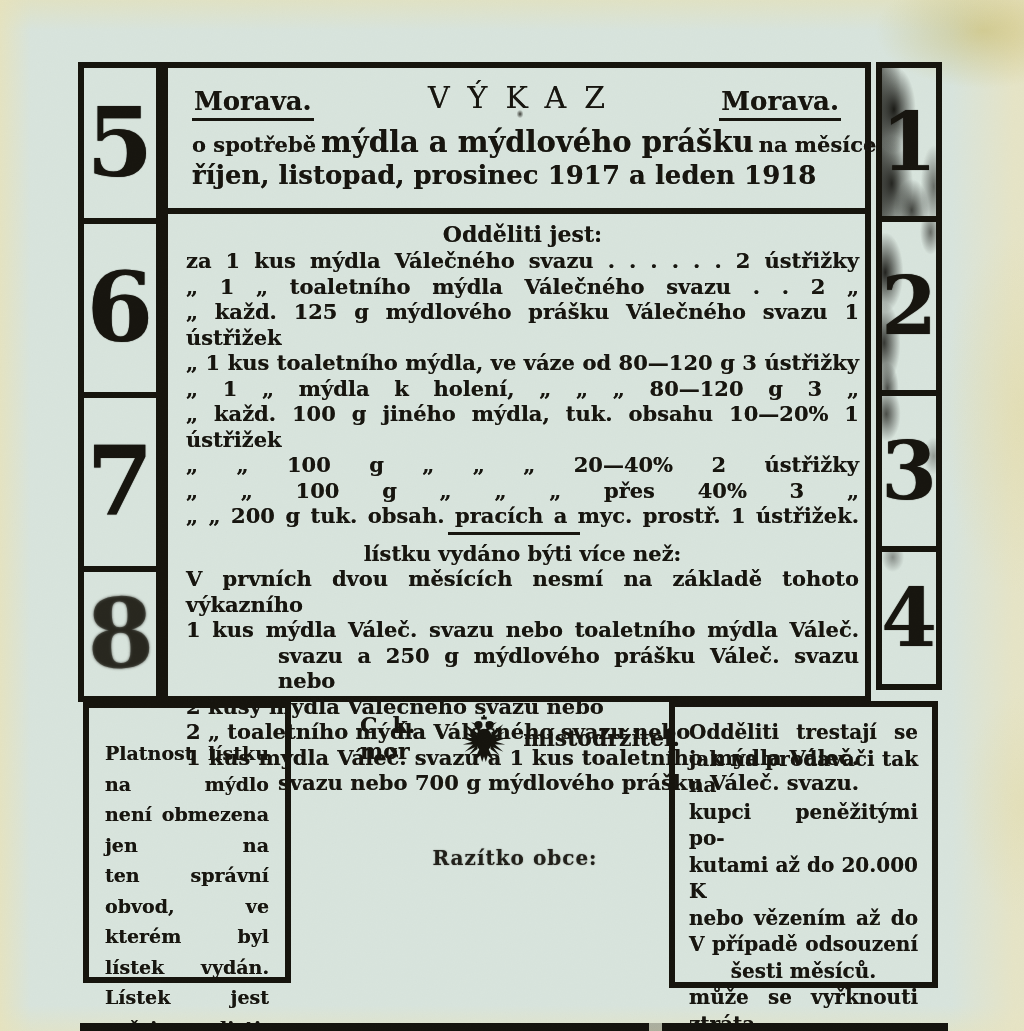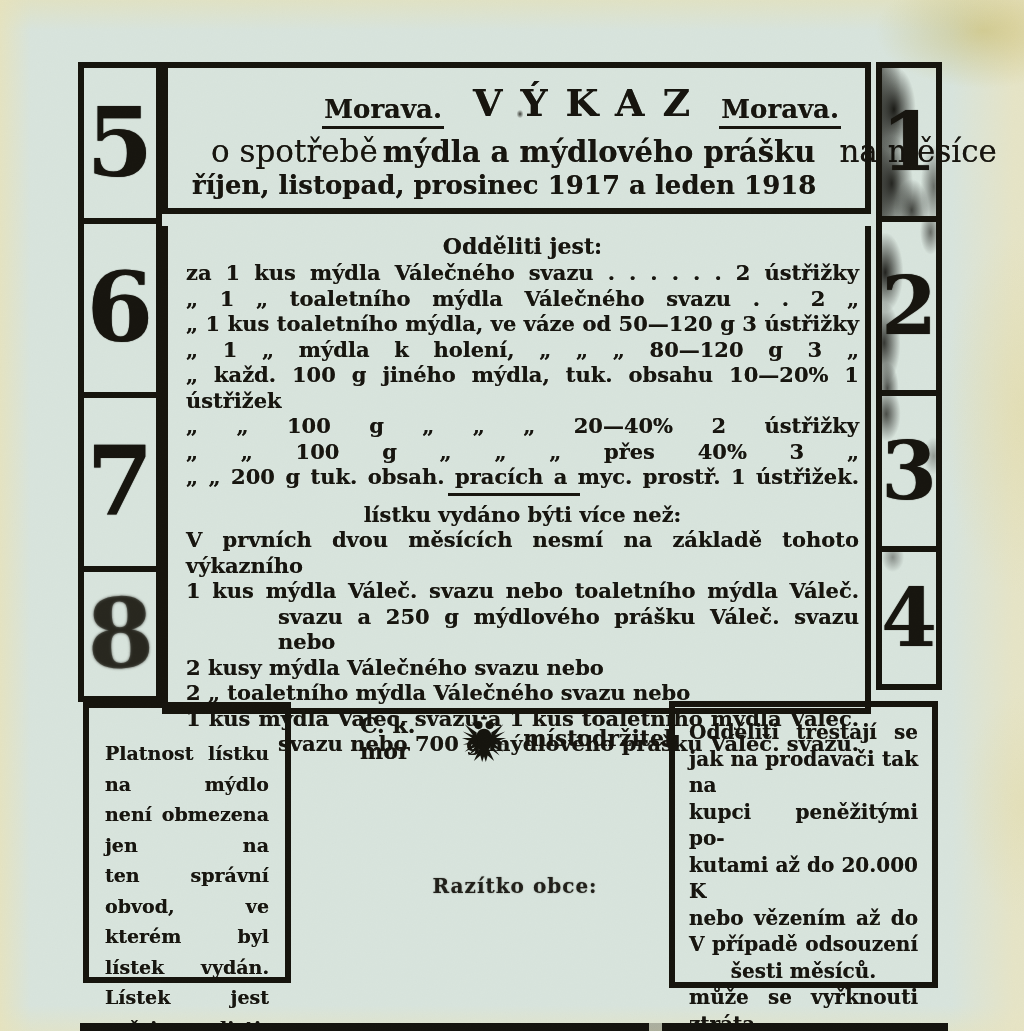--- a/index.html
+++ b/index.html
@@ -54,33 +54,33 @@
       radial-gradient(30% 22% at 10% 99%, rgba(14,13,9,.7), rgba(14,13,9,0) 70%);}
   .smudge-r3{background:
       radial-gradient(38% 26% at 8% 12%, rgba(14,13,9,.7), rgba(14,13,9,0) 70%),
       radial-gradient(28% 18% at 96% 40%, rgba(14,13,9,.35), rgba(14,13,9,0) 70%);}
   .smudge-r4{background:
       radial-gradient(30% 16% at 20% 4%, rgba(14,13,9,.4), rgba(14,13,9,0) 70%);}
 
   
   .header-box{left:162px;top:62px;width:709px;height:152px;border:6px solid #16140d;
               padding:14px 24px 0 24px;}
-  .header-row{display:flex;justify-content:flex-end;align-items:baseline;gap:11px;}
+  .header-row{display:flex;justify-content:space-between;align-items:baseline;gap:11px;}
   .morava{font-weight:bold;font-size:26px;border-bottom:3px solid #17150f;padding:0 2px 2px 2px;}
-  .vykaz{font-weight:bold;font-size:38px;letter-spacing:18px;text-indent:18px;transform:translateY(-2px);}
+  .vykaz{font-weight:normal;font-size:30px;letter-spacing:18px;text-indent:18px;transform:translateY(-2px);}
   .subtitle1{text-align:center;margin-top:4px;white-space:nowrap;}
-  .sub-small{font-weight:normal;font-size:31px;margin-left:19px;}
+  .sub-small{font-weight:bold;font-size:21px;}
   .sub-big{font-weight:bold;font-size:29px;}
   .subtitle2{text-align:left;font-weight:bold;font-size:26px;margin-top:1px;}
   .print-artifact{position:absolute;left:347px;top:40px;width:10px;height:12px;
       background:radial-gradient(50% 50% at 50% 50%, rgba(20,19,13,.8), rgba(20,19,13,0) 70%);}
 
   
   .body-box{left:162px;top:214px;width:709px;height:488px;border:6px solid #16140d;border-top:none;
-            padding:6px 6px 0 18px;font-weight:bold;font-size:21px;margin-top:12px;}
+            padding:6px 6px 0 18px;font-weight:bold;font-size:21px;}
   .bline{line-height:25.5px;white-space:nowrap;}
   .fill{text-align:justify;text-align-last:justify;white-space:normal;}
   .center{text-align:center;}
   .indent{padding-left:92px;}
   .plain{text-align:left;}
   .tariff-rule{width:132px;height:3px;background:#17150f;margin:3px 0 6px 262px;}
   .sec-head{font-size:22px;line-height:28px;}
 
   
   .note-box{border:6px solid #16140d;font-weight:bold;}
@@ -90,21 +90,21 @@
   .note-right{left:669px;top:701px;width:269px;height:287px;padding:12px 14px 0 14px;
               font-size:20px;}
   .note-right .bline{line-height:26.5px;}
 
   
   .authority{left:360px;top:712px;width:320px;display:flex;align-items:center;
              justify-content:center;gap:16px;font-weight:bold;font-size:22px;}
   .eagle{width:46px;height:52px;flex:0 0 auto;}
   .stamp-label{left:400px;top:846px;width:230px;text-align:center;font-weight:bold;
                font-size:20px;letter-spacing:1px;color:rgba(23,21,15,.88);
-               text-shadow:0 0 1.2px rgba(23,21,15,.6);margin-top:28px;}
+               text-shadow:0 0 1.2px rgba(23,21,15,.6);}
 
   
   .bottom-strip{left:80px;top:1023px;width:868px;height:8px;
       background:linear-gradient(90deg,#14130e 0 65.5%,rgba(20,19,14,.25) 65.5% 67%,#14130e 67% 100%);}
 
   
   .grain{position:absolute;inset:0;width:100%;height:100%;pointer-events:none;opacity:.55;z-index:40;}
 </style>
 </head>
 <body>
@@ -157,21 +157,22 @@
       <span class="sub-big">mýdla a mýdlového prášku</span>
       <span class="sub-small">na měsíce</span>
     </div>
     <div class="subtitle2">říjen, listopad, prosinec 1917 a leden 1918</div>
   </div>
 
   <div class="abs body-box">
     <div class="bline center sec-head">Odděliti jest:</div>
     <div class="bline fill">za 1 kus mýdla Válečného svazu . . . . . . 2 ústřižky</div>
     <div class="bline fill">„ 1 „ toaletního mýdla Válečného svazu . . 2 „</div>
-    <div class="bline fill">„ 1 kus toaletního mýdla, ve váze od 50—120 g 3 ústřižky</div>
+    <div class="bline fill">„ každ. 125 g mýdlového prášku Válečného svazu 1 ústřižek</div>
+    <div class="bline fill">„ 1 kus toaletního mýdla, ve váze od 80—120 g 3 ústřižky</div>
     <div class="bline fill">„ 1 „ mýdla k holení, „ „ „ 80—120 g 3 „</div>
     <div class="bline fill">„ každ. 100 g jiného mýdla, tuk. obsahu 10—20% 1 ústřižek</div>
     <div class="bline fill">„ „ 100 g „ „ „ 20—40% 2 ústřižky</div>
     <div class="bline fill">„ „ 100 g „ „ „ přes 40% 3 „</div>
     <div class="bline fill">„ „ 200 g tuk. obsah. pracích a myc. prostř. 1 ústřižek.</div>
     <div class="tariff-rule"></div>
     <div class="bline center">lístku vydáno býti více než:</div>
     <div class="bline fill">V prvních dvou měsících nesmí na základě tohoto výkazního</div>
     <div class="bline fill">1 kus mýdla Váleč. svazu nebo toaletního mýdla Váleč.</div>
     <div class="bline fill indent">svazu a 250 g mýdlového prášku Váleč. svazu nebo</div>

